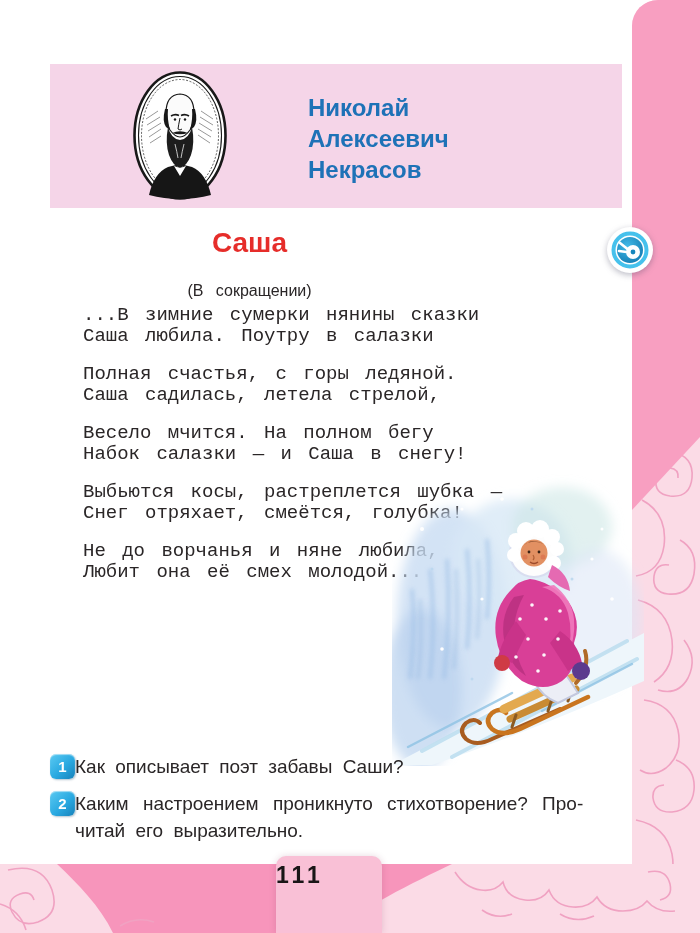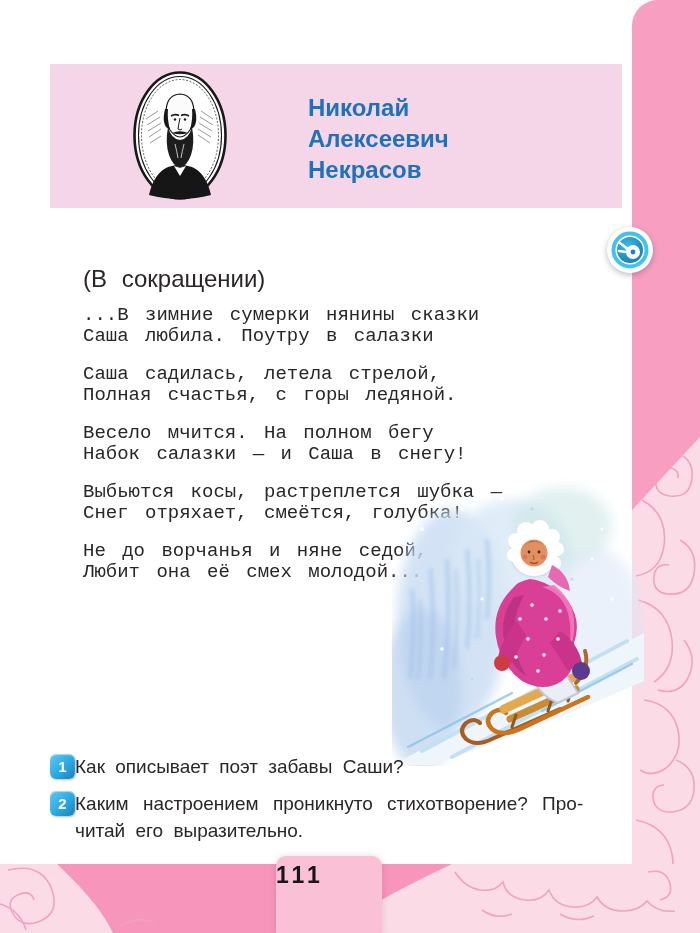--- a/index.html
+++ b/index.html
@@ -48,22 +48,22 @@
     position:absolute; left:258px; top:28px;
     font-size:24px; font-weight:bold; color:var(--author-blue,#1e72b7); line-height:31px;
   }
 
   
   .title {
     position:absolute; left:83px; top:227px; width:333px; text-align:center;
     font-size:28px; font-weight:bold; color:var(--accent-red,#e62d2a);
   }
   .subtitle {
-    position:absolute; left:83px; top:265px; width:333px; 
-    font-size:24px; word-spacing:8px;
+    position:absolute; left:83px; top:282px; width:333px; text-align:center;
+    font-size:16px; word-spacing:8px;
   }
   .poem { position:absolute; left:83px; top:305px; font-size:19px; word-spacing:5px;font-family:Liberation Mono, monospace; }
   .stanza { margin-bottom:17px; }
   .pline { line-height:21px; white-space:nowrap; }
 
   
   .illustration { position:absolute; left:392px; top:468px; width:252px; height:298px; }
 
   
   .questions { position:absolute; left:50px; top:753px; width:612px; font-size:19px; }
@@ -163,41 +163,42 @@
       </defs>
       <circle cx="24" cy="24" r="23" fill="#ffffff"></circle>
       <circle cx="24" cy="24" r="16.5" fill="none" stroke="#46c1ec" stroke-width="4"></circle>
       <circle cx="24" cy="24" r="13" fill="url(#agrad)"></circle>
       <circle cx="27" cy="26" r="7" fill="#fdfeff"></circle>
       <circle cx="27" cy="26" r="2.4" fill="#1486bd"></circle>
       <path d="M14,17 L21.5,23 M13,25 L20.5,26" stroke="#ffffff" stroke-width="2.6" stroke-linecap="round"></path>
     </svg>
   </div>
 
+  <div class="title">Саша</div>
   <div class="subtitle">(В сокращении)</div>
 
   <div class="poem">
     <div class="stanza">
       <div class="pline">...В зимние сумерки нянины сказки</div>
       <div class="pline">Саша любила. Поутру в салазки</div>
     </div>
     <div class="stanza">
+      <div class="pline">Полная счастья, с горы ледяной.</div>
       <div class="pline">Саша садилась, летела стрелой,</div>
-      <div class="pline">Полная счастья, с горы ледяной.</div>
     </div>
     <div class="stanza">
       <div class="pline">Весело мчится. На полном бегу</div>
       <div class="pline">Набок салазки — и Саша в снегу!</div>
     </div>
     <div class="stanza">
       <div class="pline">Выбьются косы, растреплется шубка —</div>
       <div class="pline">Снег отряхает, смеётся, голубка!</div>
     </div>
     <div class="stanza">
-      <div class="pline">Не до ворчанья и няне седой,</div>
+      <div class="pline">Не до ворчанья и няне любила,</div>
       <div class="pline">Любит она её смех молодой...</div>
     </div>
   </div>
 
   <svg class="illustration" viewBox="0 0 252 296">
     <defs>
       <filter id="soft" x="-40%" y="-40%" width="180%" height="180%">
           <feGaussianBlur stdDeviation="6"></feGaussianBlur>
         </filter>
       <filter id="soft2" x="-40%" y="-40%" width="180%" height="180%">

